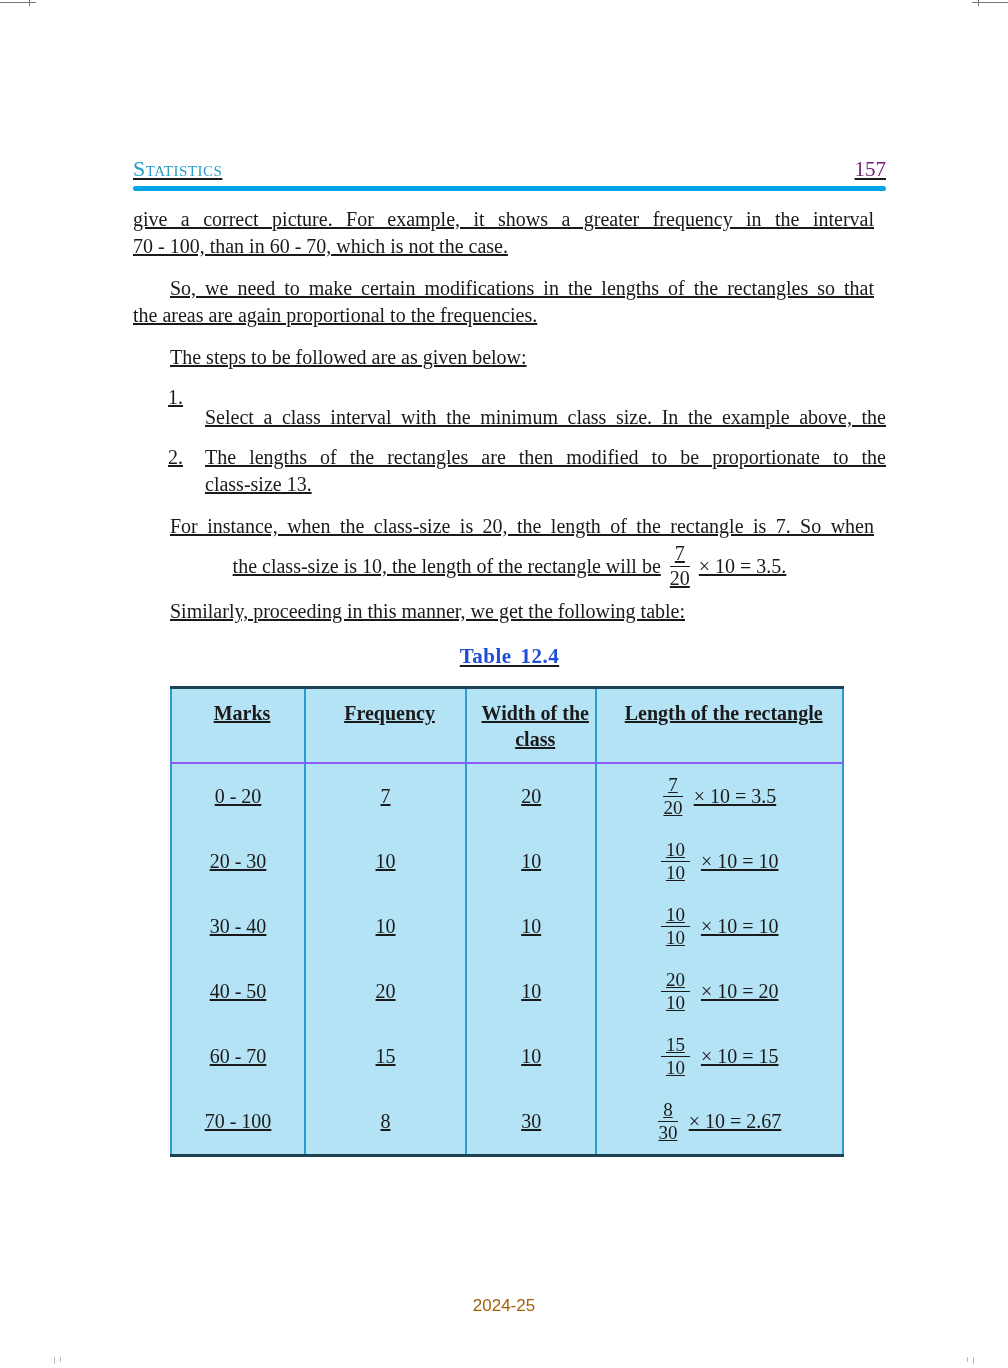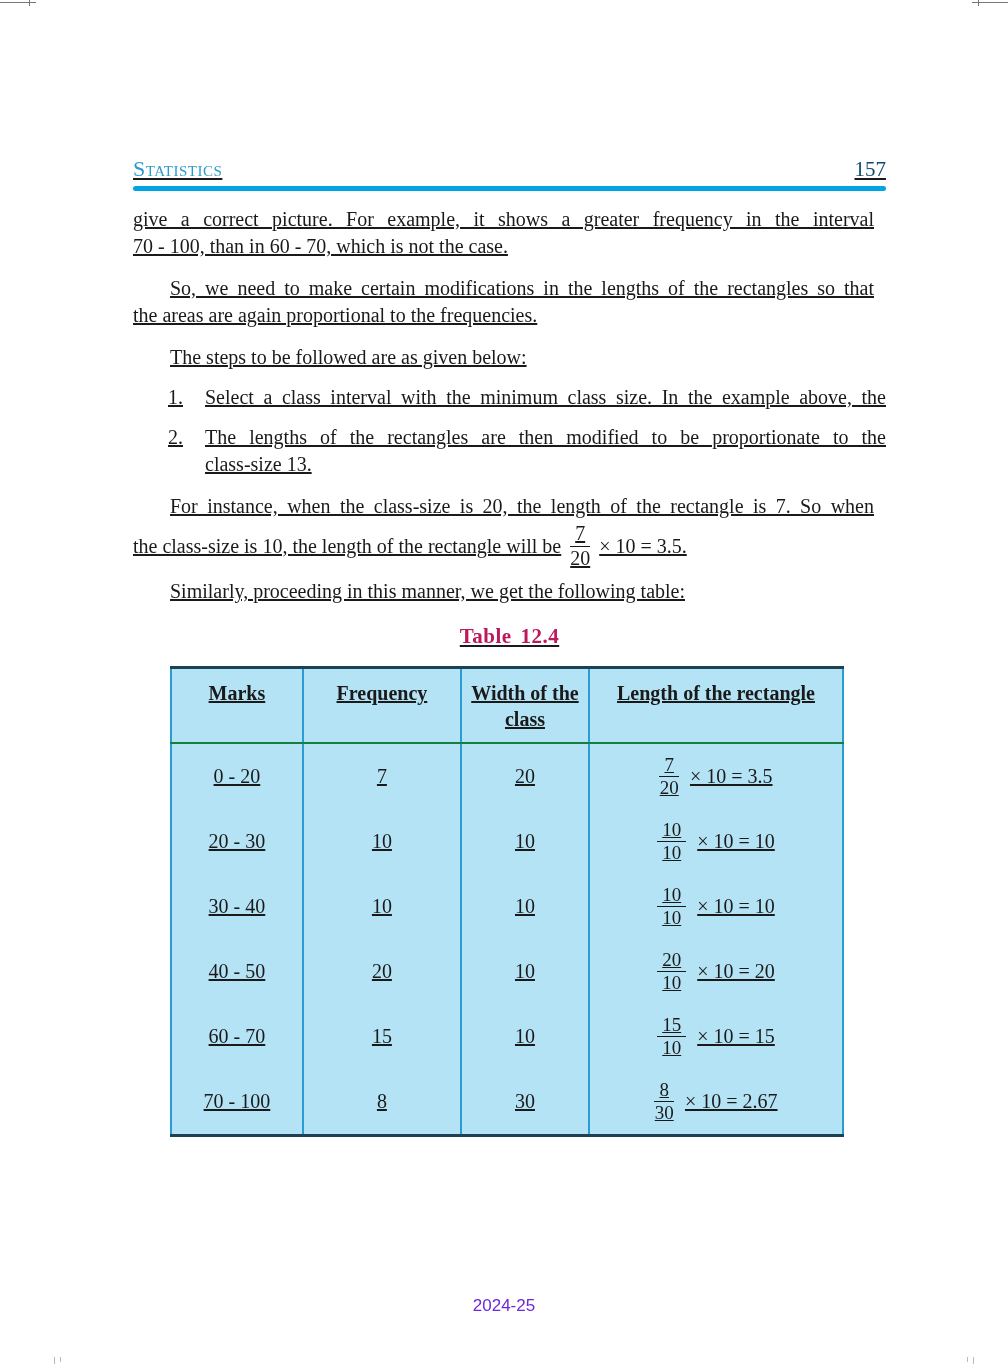--- a/index.html
+++ b/index.html
@@ -5,53 +5,53 @@
   html,body{margin:0;padding:0;}
   body{
     width:1008px;height:1368px;position:relative;background:#ffffff;
     font-family:"Liberation Serif","DejaVu Serif",serif;color:#1a1a1a;
     overflow:hidden;
   }
   .content{position:absolute;left:133px;top:16px;width:753px;text-decoration:underline;}
   
   .page-header{display:flex;justify-content:space-between;align-items:flex-end;padding-top:140px;}
   .chapter-title{font-variant:small-caps;font-size:22px;color:#2a9bcd;letter-spacing:.5px;}
-  .page-number{font-size:21px;color:#0c4a6e;}
+  .page-number{font-size:21px;color:#701a75;}
   .header-rule{height:5px;background:#00a4e4;border-radius:3px;margin-top:4px;}
   
   .para{font-size:20px;line-height:27px;margin:15px 12px 0 0;}
   .jline{text-align:justify;text-align-last:justify;}
   .jline.last{text-align-last:left;}
   .indent{text-indent:37px;}
   
   .step{display:flex;margin:13px 0 0 35px;font-size:20px;line-height:27px;}
   .step-marker{width:37px;flex:none;}
   .step-text{flex:1;}
   
-  .frac-line{display:flex;align-items:center;margin-top:3px;font-size:20px;}
+  .frac-line{display:flex;align-items:center;margin-top:3px;font-size:20px;justify-content:center;}
   .frac{display:inline-flex;flex-direction:column;align-items:center;line-height:1.08;vertical-align:middle;}
   .frac .num{display:block;border-bottom:1.6px solid #1a1a1a;padding:0 5px 1px 5px;}
   .frac .den{display:block;padding-top:1px;}
   .frac-line .frac{margin:0 9px;font-size:20px;}
   .eq-after{white-space:nowrap;}
   
-  .table-caption{font-size:21px;font-weight:bold;color:#be185d;text-align:center;margin-top:19px;letter-spacing:.5px;word-spacing:3px;}
+  .table-caption{font-size:21px;font-weight:bold;color:#1d4ed8;text-align:center;margin-top:19px;letter-spacing:.5px;word-spacing:3px;}
   table.stats{border-collapse:collapse;margin:17px 0 0 37px;width:674px;background:#b5e3f6;
     border-top:3px solid #1d4254;border-bottom:3px solid #1d4254;
     border-left:2px solid #2a9cd4;border-right:2px solid #2a9cd4;}
-  table.stats th{font-size:20px;font-weight:bold;vertical-align:top;padding:11px 6px 10px 6px;
-    border-bottom:2px solid #15803d;text-align:center;line-height:26px;}
+  table.stats th{font-size:20px;font-weight:bold;vertical-align:top;padding:11px 6px 10px 14px;
+    border-bottom:2px solid #8b5cf6;text-align:center;line-height:26px;}
   table.stats th+th, table.stats td+td{border-left:2px solid #2a9cd4;}
   table.stats td{font-size:20px;text-align:center;vertical-align:middle;height:61px;padding:2px 4px;}
   .col-marks{width:127px;} .col-freq{width:152px;} .col-width{width:123px;} .col-len{width:264px;}
   .len-expr{display:flex;align-items:center;justify-content:center;gap:11px;}
   .len-expr .frac{font-size:19px;}
   
   .page-footer{position:absolute;left:0;bottom:52px;width:100%;text-align:center;
-    font-family:"Liberation Sans","DejaVu Sans",sans-serif;font-size:17px;color:#6d28d9;}
+    font-family:"Liberation Sans","DejaVu Sans",sans-serif;font-size:17px;color:#a16207;}
   
   .crop{position:absolute;background:#777;}
   .crop.faint{background:#bbb;}
 </style>
 </head>
 <body>
 
 <div class="crop" style="left:0;top:2px;width:36px;height:1px;"></div>
 <div class="crop" style="left:29px;top:0;width:1px;height:6px;"></div>
 <div class="crop" style="right:0;top:2px;width:36px;height:1px;"></div>
@@ -79,21 +79,21 @@
     <div class="jline last">the areas are again proportional to the frequencies.</div>
   </div>
 
   <div class="para">
     <div class="jline last indent">The steps to be followed are as given below:</div>
   </div>
 
   <div class="step">
     <span class="step-marker">1.</span>
     <span class="step-text">
-      <span class="jline" style="display:block;">Select a class interval with the minimum class size. In the example above, the</span>
+      <span class="jline" style="display:block;margin-top:20px;">Select a class interval with the minimum class size. In the example above, the</span>
     </span>
   </div>
   <div class="step">
     <span class="step-marker">2.</span>
     <span class="step-text">
       <span class="jline" style="display:block;">The lengths of the rectangles are then modified to be proportionate to the</span>
       <span class="jline last" style="display:block;">class-size 13.</span>
     </span>
   </div>
 

